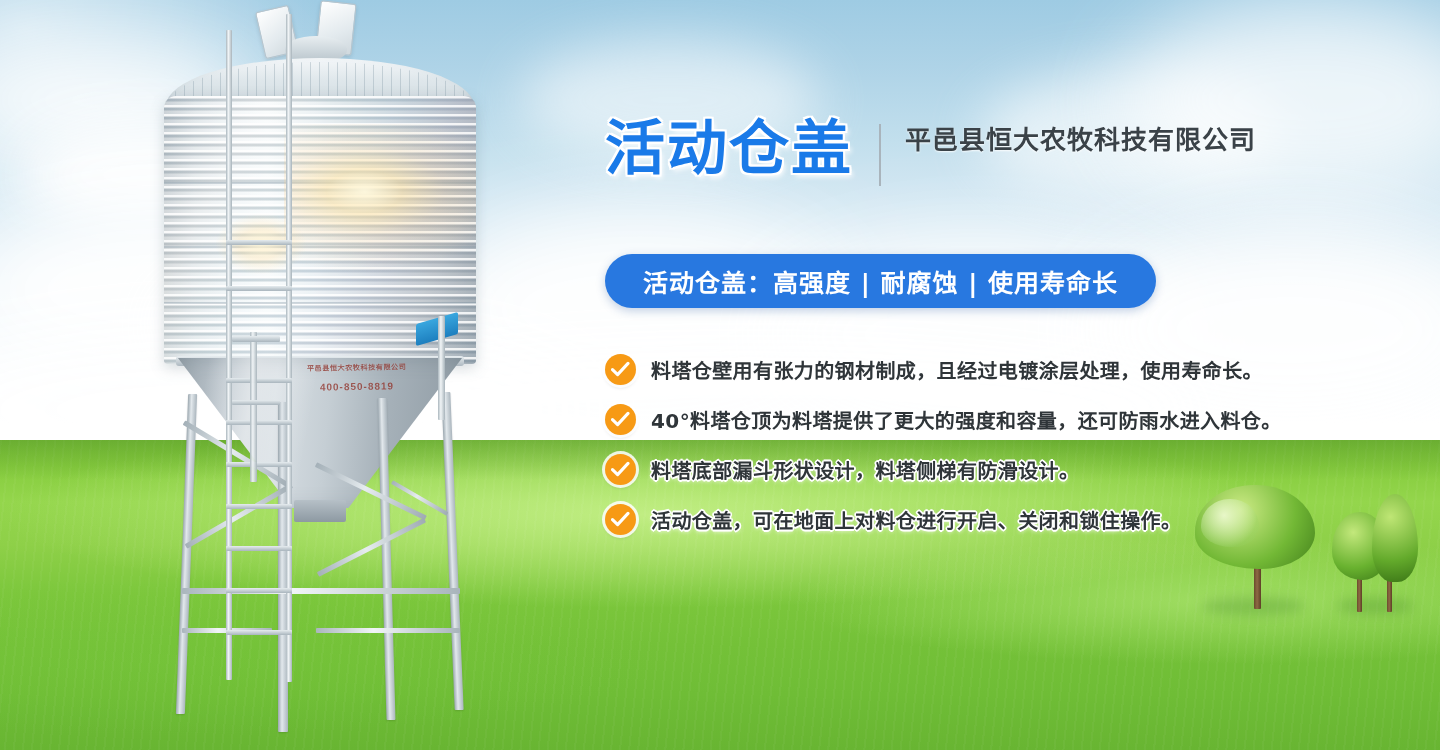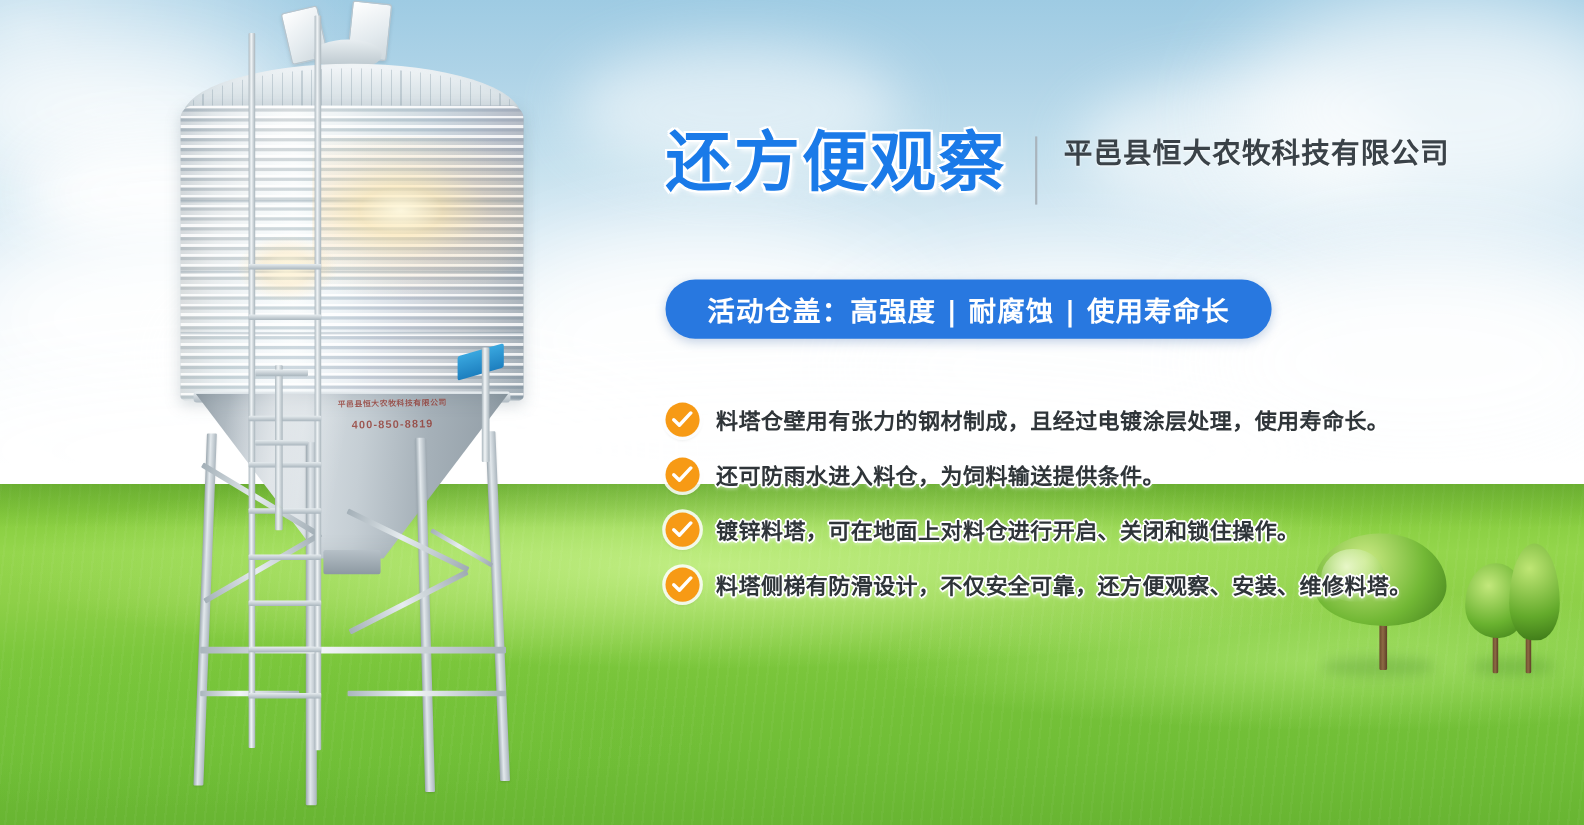--- a/index.html
+++ b/index.html
@@ -226,21 +226,21 @@
     display:flex;align-items:center;padding:0 38px;
     background:#2878e0;border-radius:27px;
     box-shadow:0 3px 10px rgba(20,70,150,.25);
   }
   .pill-text{
     font-family:"DejaVu Sans","Liberation Sans",sans-serif;
     font-size:25px;font-weight:bold;color:#ffffff;letter-spacing:1px;
     white-space:nowrap;
   }
 
-  .features{position:absolute;left:605px;top:356px;width:790px;}
+  .features{position:absolute;left:605px;top:344px;width:790px;}
   .feature{display:flex;align-items:center;height:50px;margin-bottom:0;}
   .check{
     flex:0 0 auto;width:31px;height:31px;border-radius:50%;
     background:#f79a15;position:relative;margin-right:15px;
     box-shadow:0 0 0 3px rgba(255,255,255,.85), 0 2px 4px rgba(0,0,0,.18);
   }
   .check svg{position:absolute;left:6px;top:7px;}
   .feat-text{
     font-family:"DejaVu Sans","Liberation Sans",sans-serif;
     font-size:20px;font-weight:bold;color:#2f3539;letter-spacing:.4px;
@@ -377,21 +377,21 @@
     <div class="rail" style="left:130px;top:332px;width:7px;height:150px;opacity:.95;"></div>
     <div class="rung" style="left:112px;top:336px;width:48px;height:6px;"></div>
     <div class="rung" style="left:112px;top:400px;width:48px;height:5px;"></div>
 
     <div class="rail" style="left:318px;top:316px;width:7px;height:104px;"></div>
   </div>
 
   <div class="content">
 
     <div class="headline-row">
-      <div class="headline">还方便观察</div>
+      <div class="headline">活动仓盖</div>
       <div class="divider"></div>
       <div class="co-block">
         <div class="co-name">平邑县恒大农牧科技有限公司</div>
       </div>
     </div>
 
     <div class="pill">
       <span class="pill-text">活动仓盖：高强度 | 耐腐蚀 | 使用寿命长</span>
     </div>
 
@@ -399,43 +399,43 @@
 
       <div class="feature">
         <span class="check">
           <svg width="19" height="17" viewBox="0 0 19 17" aria-hidden="true">
             <path d="M1.5 8.6 L6.6 13.6 L17 2.4" fill="none" stroke="#ffffff" stroke-width="3.1" stroke-linecap="round" stroke-linejoin="round"></path>
           </svg>
         </span>
         <span class="feat-text">料塔仓壁用有张力的钢材制成，且经过电镀涂层处理，使用寿命长。</span>
       </div>
 
-
       <div class="feature">
         <span class="check">
           <svg width="19" height="17" viewBox="0 0 19 17" aria-hidden="true">
             <path d="M1.5 8.6 L6.6 13.6 L17 2.4" fill="none" stroke="#ffffff" stroke-width="3.1" stroke-linecap="round" stroke-linejoin="round"></path>
           </svg>
         </span>
-        <span class="feat-text">还可防雨水进入料仓，为饲料输送提供条件。</span>
+        <span class="feat-text">40°料塔仓顶为料塔提供了更大的强度和容量，还可防雨水进入料仓。</span>
       </div>
 
       <div class="feature">
         <span class="check">
           <svg width="19" height="17" viewBox="0 0 19 17" aria-hidden="true">
             <path d="M1.5 8.6 L6.6 13.6 L17 2.4" fill="none" stroke="#ffffff" stroke-width="3.1" stroke-linecap="round" stroke-linejoin="round"></path>
           </svg>
         </span>
-        <span class="feat-text">镀锌料塔，可在地面上对料仓进行开启、关闭和锁住操作。</span>
+        <span class="feat-text">料塔底部漏斗形状设计，料塔侧梯有防滑设计。</span>
       </div>
 
       <div class="feature">
         <span class="check">
           <svg width="19" height="17" viewBox="0 0 19 17" aria-hidden="true">
             <path d="M1.5 8.6 L6.6 13.6 L17 2.4" fill="none" stroke="#ffffff" stroke-width="3.1" stroke-linecap="round" stroke-linejoin="round"></path>
           </svg>
         </span>
-        <span class="feat-text">料塔侧梯有防滑设计，不仅安全可靠，还方便观察、安装、维修料塔。</span>
+        <span class="feat-text">活动仓盖，可在地面上对料仓进行开启、关闭和锁住操作。</span>
       </div>
 
+
     </div>
   </div>
 </div>
 
 </body></html>

